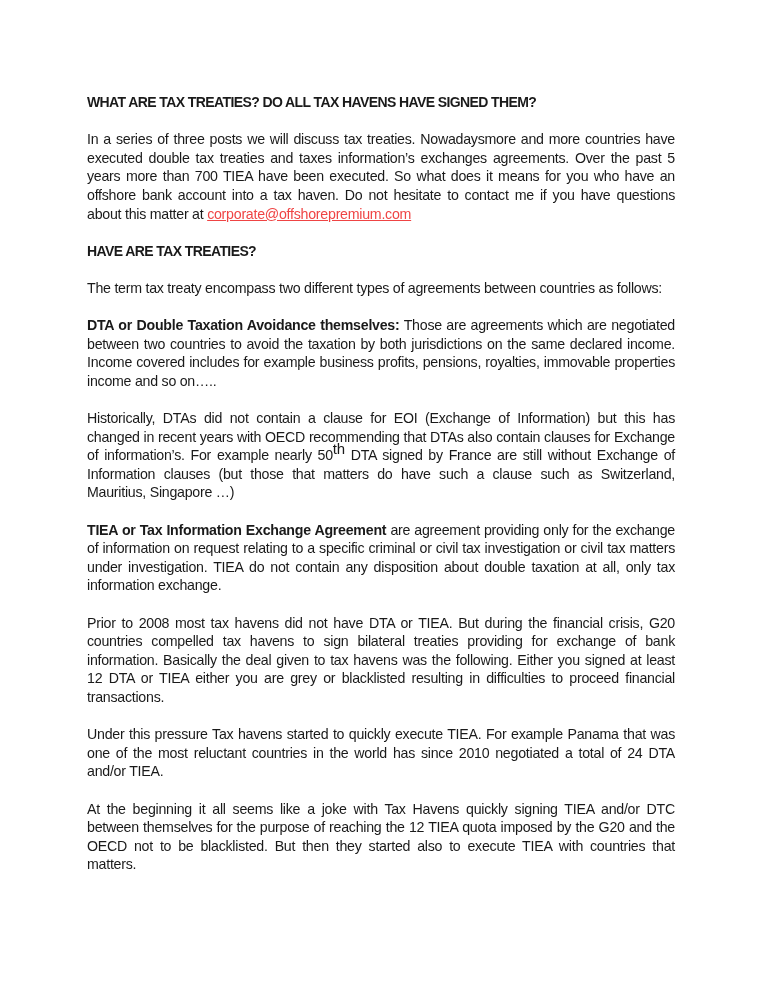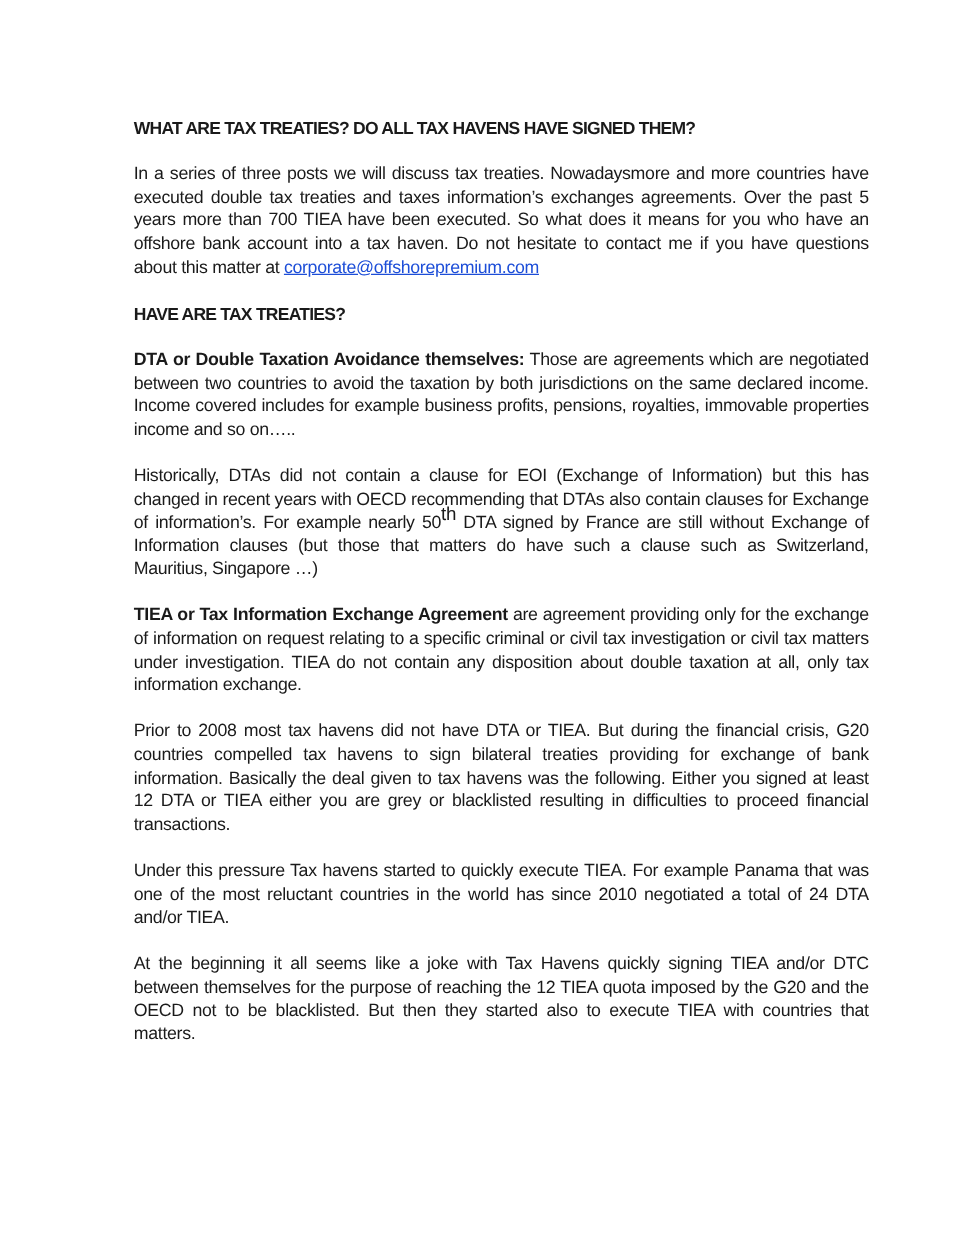--- a/index.html
+++ b/index.html
@@ -10,21 +10,21 @@
     body {
       width: 768px;
       height: 994px;
       position: relative;
       overflow: hidden;
       font-family: "Liberation Sans", "DejaVu Sans", sans-serif;
       color: #1a1a1a;
     }
     .page {
       position: absolute;
-      left: 107px;
+      left: 87px;
       top: 93px;
       width: 588px;
       font-size: 14.2px;
       line-height: 18.6px;
       letter-spacing: -0.25px;
     }
     .heading {
       font-weight: bold;
       font-size: 14px;
       letter-spacing: -0.6px;
@@ -32,39 +32,40 @@
       line-height: 18.6px;
     }
     p {
       margin: 0 0 18.6px 0;
       text-align: justify;
     }
     .bold {
       font-weight: bold;
     }
     a {
-      color: #1d4ed8;
+      color: #ef4444;
     }
     sup {
       font-size: 15px;
       line-height: 0;
       vertical-align: super;
     }
   </style>
 </head>
 <body>
 
 <div class="page">
 
   <div class="heading">WHAT ARE TAX TREATIES? DO ALL TAX HAVENS HAVE SIGNED THEM?</div>
 
   <p><span>In a series of three posts we will discuss tax treaties. Nowadaysmore and more countries have executed double tax treaties and taxes information’s exchanges agreements. Over the past 5 years more than 700 TIEA have been executed. So what does it means for you who have an offshore bank account into a tax haven. Do not hesitate to contact me if you have questions about this matter at </span><a href="#">corporate@offshorepremium.com</a></p>
 
   <div class="heading">HAVE ARE TAX TREATIES?</div>
 
+  <p>The term tax treaty encompass two different types of agreements between countries as follows:</p>
 
   <p><span class="bold">DTA or Double Taxation Avoidance themselves:</span><span> Those are agreements which are negotiated between two countries to avoid the taxation by both jurisdictions on the same declared income. Income covered includes for example business profits, pensions, royalties, immovable properties income and so on…..</span></p>
 
   <p><span>Historically, DTAs did not contain a clause for EOI (Exchange of Information) but this has changed in recent years with OECD recommending that DTAs also contain clauses for Exchange of information’s. For example nearly 50</span><sup>th</sup><span> DTA signed by France are still without Exchange of Information clauses (but those that matters do have such a clause such as Switzerland, Mauritius, Singapore …)</span></p>
 
   <p><span class="bold">TIEA or Tax Information Exchange Agreement</span><span> are agreement providing only for the exchange of information on request relating to a specific criminal or civil tax investigation or civil tax matters under investigation. TIEA do not contain any disposition about double taxation at all, only tax information exchange.</span></p>
 
 
   <p>Prior to 2008 most tax havens did not have DTA or TIEA. But during the financial crisis, G20 countries compelled tax havens to sign bilateral treaties providing for exchange of bank information. Basically the deal given to tax havens was the following. Either you signed at least 12 DTA or TIEA either you are grey or blacklisted resulting in difficulties to proceed financial transactions.</p>
 

